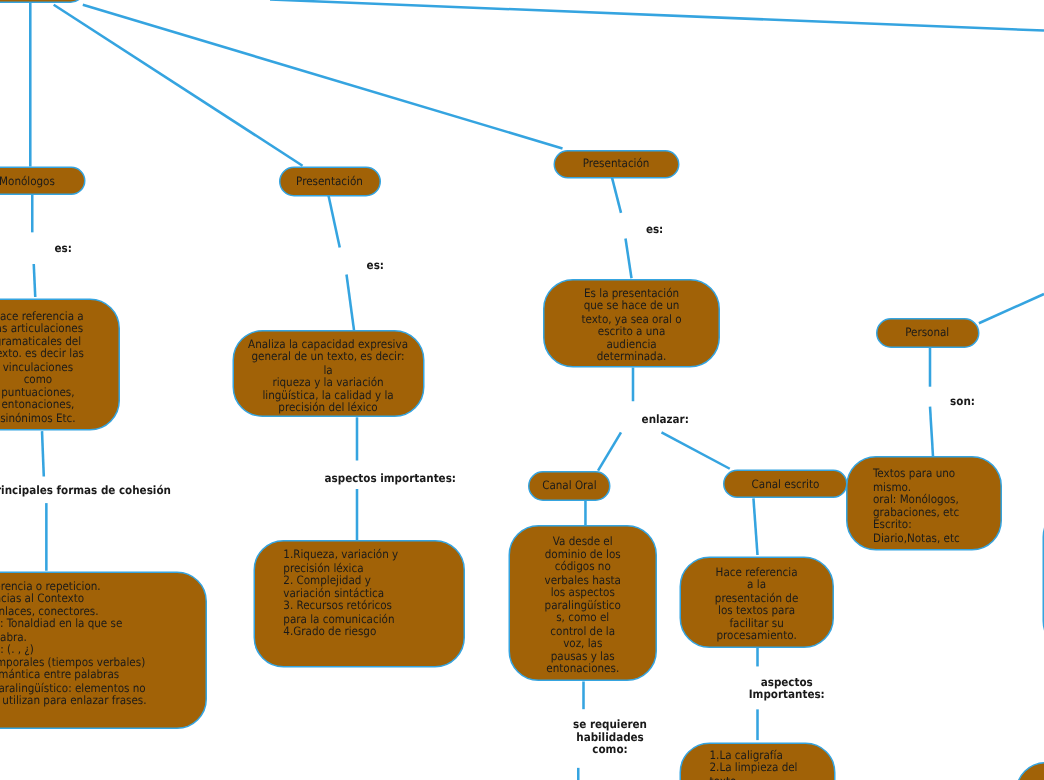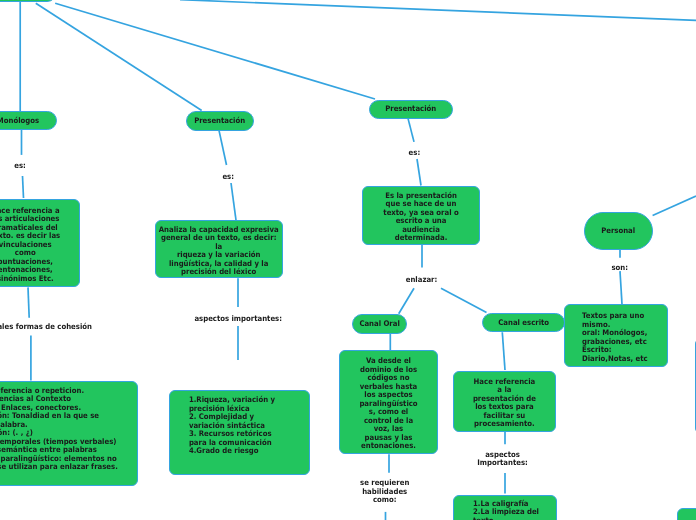--- a/index.html
+++ b/index.html
@@ -4,34 +4,34 @@
 <title>Mapa conceptual</title>
 <style>
   html,body{margin:0;padding:0;background:#ffffff;}
   body{width:696px;height:520px;overflow:hidden;
        font-family:"DejaVu Sans",sans-serif;font-stretch:condensed;
        -webkit-font-smoothing:antialiased;}
   #canvas{position:relative;width:696px;height:520px;overflow:hidden;background:#fff;}
   svg#links{position:absolute;left:0;top:0;width:696px;height:520px;}
   svg#links .link{fill:none;stroke:#35a4e0;stroke-width:1.7;}
   .node{position:absolute;box-sizing:border-box;border:1.25px solid #35a4e0;
-        background:#22c55e;color:#1a1a1a;font-weight:bold;font-size:7.7px;
+        background:#a16207;color:#1a1a1a;font-weight:normal;font-size:7.7px;
         line-height:8.5px;white-space:pre;display:flex;align-items:center;
         justify-content:center;overflow:visible;}
   .node.pill{border-radius:999px;}
-  .node.card{border-radius:6px;}
+  .node.card{border-radius:20px;}
   .node.left{justify-content:flex-start;}
   .node.vtop{align-items:flex-start;}
   .node .txt{text-align:center;position:relative;}
   .node.card .txt{top:2px;}
   .node.pill .txt{top:0.5px;}
   .node.left .txt{text-align:left;}
   .edge-label{position:absolute;color:#1a1a1a;font-weight:bold;font-size:7.7px;
               line-height:8.5px;white-space:pre;text-align:center;
-              transform:translateX(-50%);}
+              transform:translateX(-50%);margin-left:22px;}
 </style>
 </head>
 <body>
 
 <div id="canvas">
 
   <svg id="links" viewBox="0 0 696 520">
       <polyline class="link" points="20.2,0 20.2,111"></polyline>
       <polyline class="link" points="35.8,3.2 201.7,110.5"></polyline>
       <polyline class="link" points="55.2,3.2 375,99.0"></polyline>
@@ -65,21 +65,21 @@
     </div>
     <div class="node pill" style="left:-21px;top:111px;width:78px;height:19px;">
       <span class="txt">Monólogos</span>
     </div>
     <div class="node pill" style="left:185.5px;top:110.5px;width:68.3px;height:20px;">
       <span class="txt">Presentación</span>
     </div>
     <div class="node pill" style="left:368.6px;top:99.5px;width:84.2px;height:19px;">
       <span class="txt">Presentación</span>
     </div>
-    <div class="node pill" style="left:583.7px;top:211.7px;width:68.9px;height:38px;">
+    <div class="node pill" style="left:583.7px;top:211.7px;width:68.9px;height:20px;">
       <span class="txt">Personal</span>
     </div>
     <div class="node pill" style="left:352.1px;top:313.8px;width:55px;height:19.8px;">
       <span class="txt">Canal Oral</span>
     </div>
     <div class="node pill" style="left:482px;top:312.5px;width:83.3px;height:19.8px;">
       <span class="txt">Canal escrito</span>
     </div>
     <div class="node card" style="left:-29.9px;top:199.1px;width:110.3px;height:88.3px;">
       <span class="txt">Hace referencia a
@@ -105,21 +105,21 @@
 verbales que se utilizan para enlazar frases.</span>
     </div>
     <div class="node card" style="left:154.7px;top:220.1px;width:128px;height:58.1px;">
       <span class="txt">Analiza la capacidad expresiva
 general de un texto, es decir:
 la
 riqueza y la variación
 lingüística, la calidad y la
 precisión del léxico</span>
     </div>
-    <div class="node card left vtop" style="left:168.9px;top:360.1px;width:141px;height:84.8px;padding-top:3.3px;padding-left:19px;margin-top:30px;">
+    <div class="node card left vtop" style="left:168.9px;top:360.1px;width:141px;height:84.8px;padding-top:3.3px;padding-left:19px;">
       <span class="txt">1.Riqueza, variación y
 precisión léxica
 2. Complejidad y
 variación sintáctica
 3. Recursos retóricos
 para la comunicación
 4.Grado de riesgo</span>
     </div>
     <div class="node card" style="left:362.2px;top:185.5px;width:117.7px;height:59.5px;">
       <span class="txt">Es la presentación

